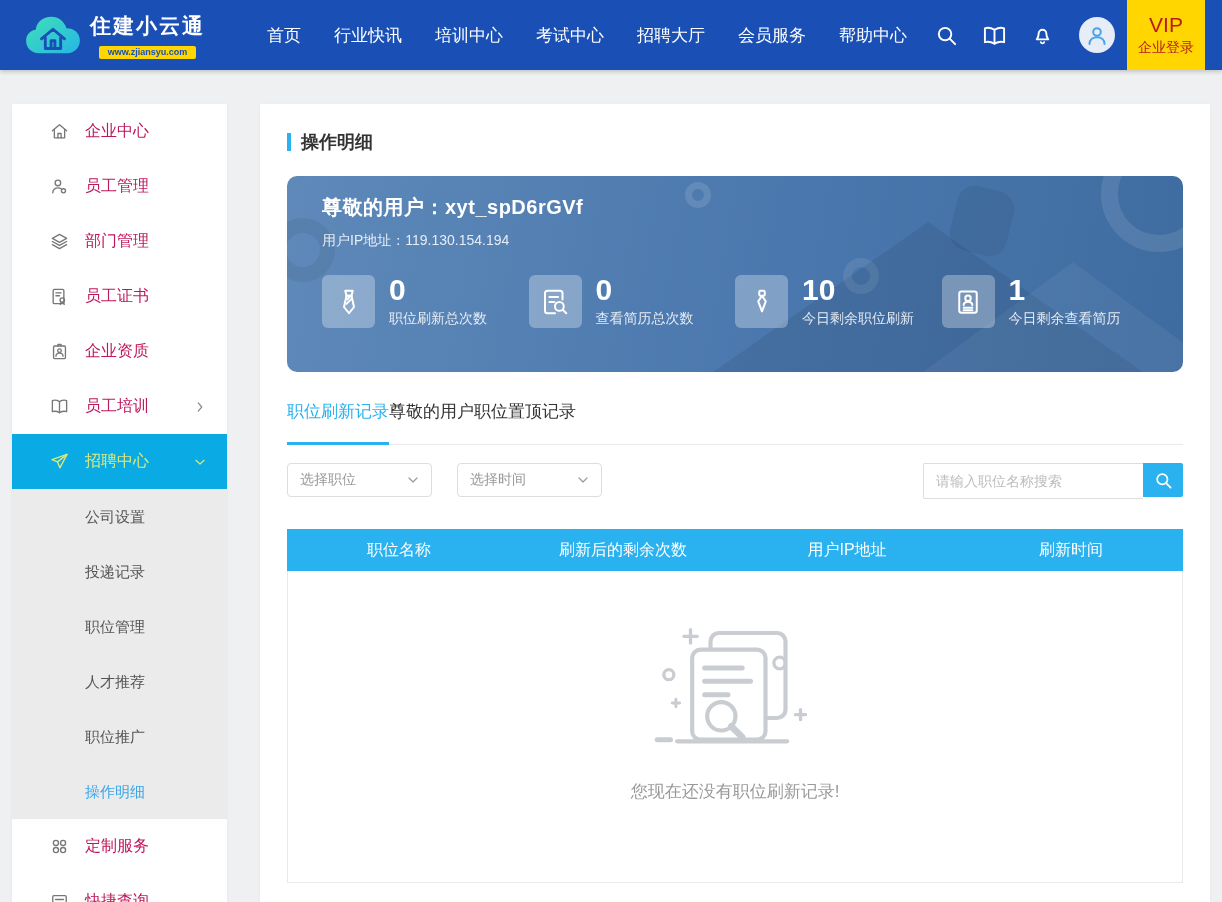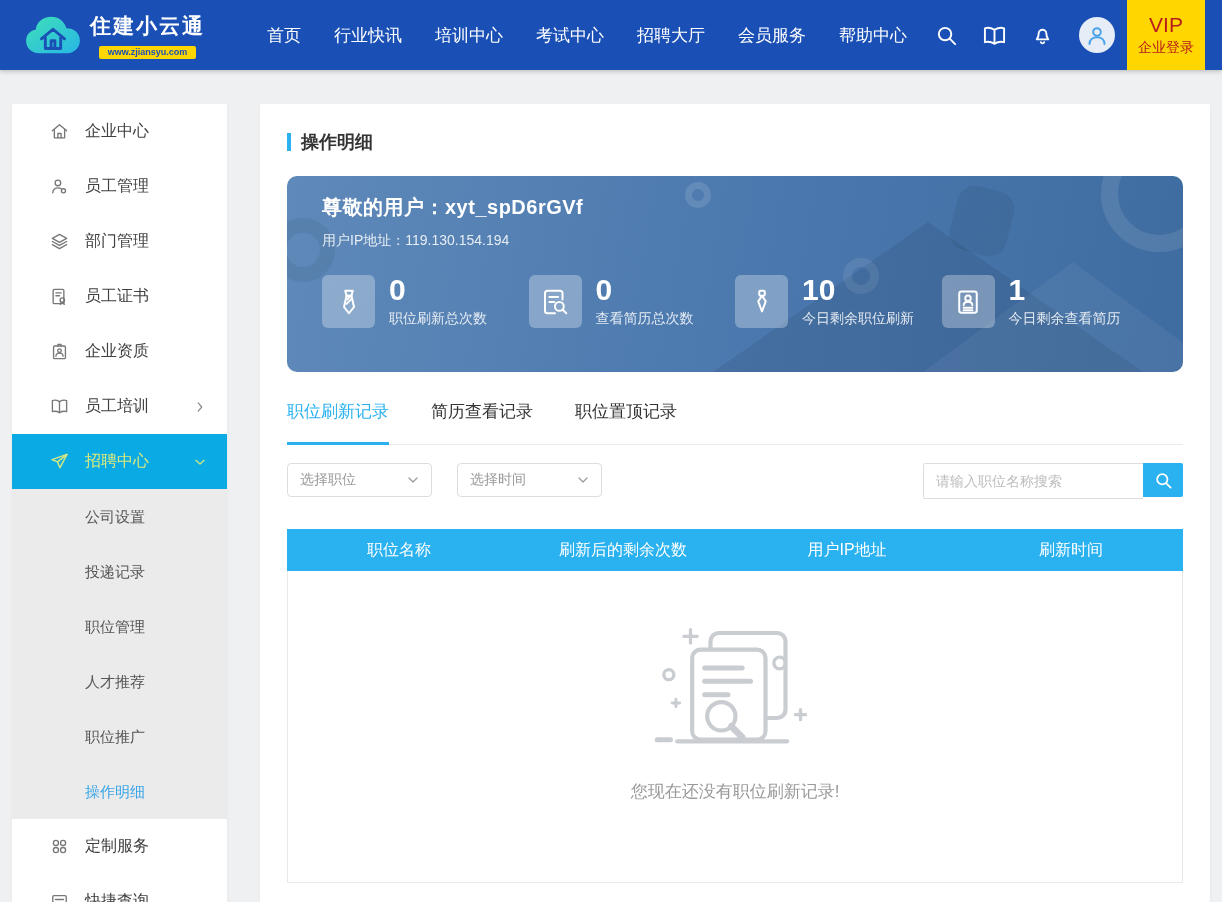--- a/index.html
+++ b/index.html
@@ -26,21 +26,21 @@
   .vip { position:absolute; right:17px; top:0; width:78px; height:70px; background:#ffd600;
     display:flex; flex-direction:column; align-items:center; justify-content:center;
     cursor:pointer; color:#b91c1c; }
   .vip-line1 { font-size:21px; }
   .vip-line2 { font-size:14px; margin-top:2px;font-family:Liberation Serif, serif; }
 
   
   .sidebar { position:absolute; left:12px; top:104px; width:215px; bottom:0;
     background:#fff; box-shadow:0 1px 3px rgba(0,0,0,.05); overflow:hidden; }
   .side-item { height:55px; display:flex; align-items:center; padding-left:38px;
-    color:#404040; font-size:16px; cursor:pointer; }
+    color:#be185d; font-size:16px; cursor:pointer; }
   .side-item svg.mi { width:19px; height:19px; margin-right:16px; color:#777; flex:none; }
   .side-item .chev { margin-left:auto; margin-right:20px; width:14px; height:14px; color:#888; }
   .side-item.active { background:#0aabe4; color:#d9e97e; }
   .side-item.active svg.mi, .side-item.active .chev { color:#d9e97e; }
   .submenu { background:#ebebeb; }
   .sub-item { height:55px; line-height:55px; padding-left:73px; color:#555;
     font-size:15px; cursor:pointer; }
   .sub-item.active { color:#3aa6e8; }
 
   
@@ -71,21 +71,21 @@
   .stats { display:flex; margin-top:25px; }
   .stat { width:220px; display:flex; align-items:flex-start; }
   .stat-icon { width:53px; height:53px; border-radius:6px; background:rgba(255,255,255,.30);
     display:flex; align-items:center; justify-content:center; flex:none; }
   .stat-icon svg { width:30px; height:30px; }
   .stat-txt { margin-left:14px; }
   .stat-value { font-size:30px; font-weight:600; line-height:30px; }
   .stat-label { font-size:14px; color:rgba(255,255,255,.85); margin-top:5px; white-space:nowrap; }
 
   
-  .tabs { display:flex; gap:42px; margin:28px 27px 0; border-bottom:1px solid #eaeaea; }
+  .tabs { display:flex; margin:28px 27px 0; border-bottom:1px solid #eaeaea; }
   .tab { position:relative; font-size:17px; color:#333; padding-bottom:21px; cursor:pointer; }
   .tab.active { color:#29b1f0; }
   .tab.active::after { content:''; position:absolute; left:0; right:0; bottom:-1px;
     height:3px; background:#29b1f0; }
 
   
   .filter-row { display:flex; align-items:center; margin:18px 27px 0; }
   .select { width:145px; height:34px; border:1px solid #ddd; border-radius:4px;
     display:flex; align-items:center; justify-content:space-between; padding:0 12px;
     color:#999; font-size:14px; cursor:pointer; background:#fff; }
@@ -347,21 +347,21 @@
             <div class="stat-value">1</div>
             <div class="stat-label">今日剩余查看简历</div>
           </div>
         </div>
       </div>
     </div>
   </div>
 
   <div class="tabs">
     <div class="tab active">职位刷新记录</div>
-    <div class="tab">简历查看记录</div>
+    <div class="tab">尊敬的用户</div>
     <div class="tab">职位置顶记录</div>
   </div>
 
   <div class="filter-row">
     <div class="select">
       <span>选择职位</span>
       <svg viewBox="0 0 24 24" fill="none" stroke="currentColor" stroke-width="2.4" stroke-linecap="round" stroke-linejoin="round">
         <polyline points="4,8 12,16 20,8"></polyline>
       </svg>
     </div>

